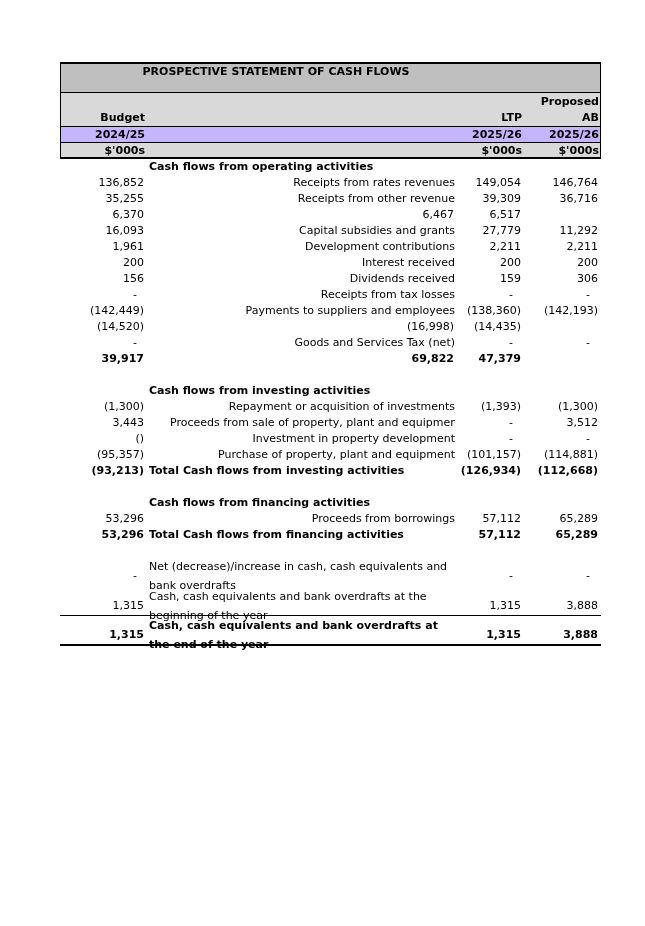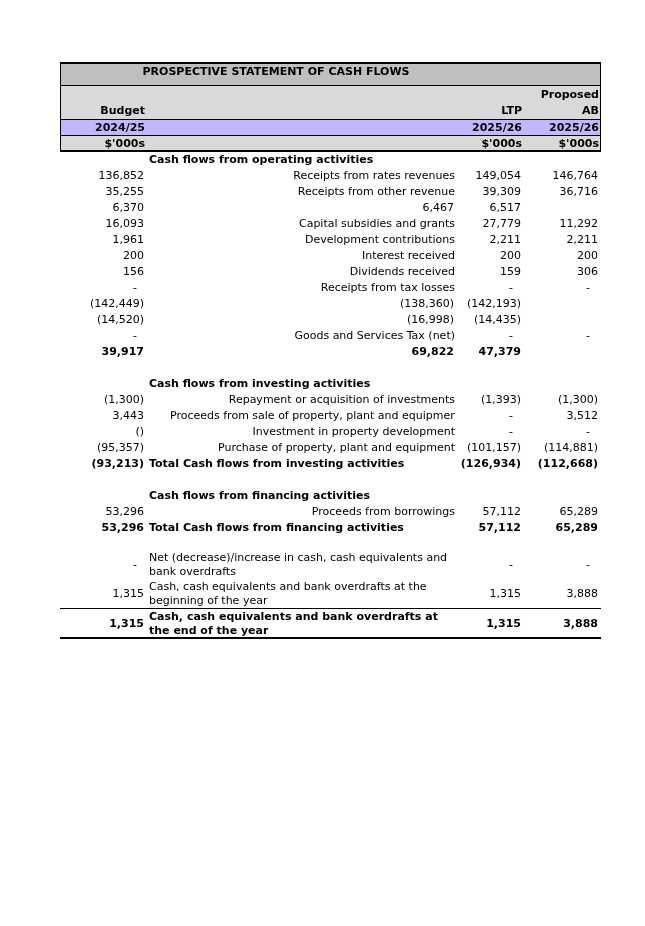--- a/index.html
+++ b/index.html
@@ -10,21 +10,21 @@
     font-size:11px;
     color:#000000;
     position:relative;
   }
   .page { position:relative; width:645px; height:926px; background:#ffffff; }
   .statement { position:absolute; left:60px; top:62px; width:541px; }
 
   
   .hdr { border-left:1px solid #000; border-right:1px solid #000; }
   .band-title {
-    height:24px; line-height:15px;
+    height:31px; line-height:15px;
     background:#bfbfbf;
     border-top:2px solid #000;
     border-bottom:1px solid #000;
     font-weight:bold; text-align:center;
     padding-right:109px;
     overflow:hidden; white-space:nowrap;
   }
   .band2 { background:#d9d9d9; border-bottom:1px solid #000; padding-top:1px; }
   .band3 { background:#c4b5fd; border-bottom:1px solid #000; }
   .band4 { background:#d9d9d9; border-bottom:2px solid #000; }
@@ -37,21 +37,21 @@
   .c4 { padding-right:1px; }
   .c2 { text-align:left; padding-left:3px; white-space:nowrap; overflow:hidden; }
   .b  { font-weight:bold; }
   .d  { padding-right:9px; }           
   .it .c2 { padding-left:24px;text-align:right; }       
   .sp { height:16px; }
   .sp-sm { height:14px; }
 
   
   .wrap { height:30px; align-items:center; }
-  .wrap .c2 { white-space:normal; line-height:14px; overflow:visible; }
+  .wrap .c2 { white-space:normal; line-height:19px; overflow:visible; }
   .wrap .c1,.wrap .c3,.wrap .c4 { line-height:30px; }
   .row-begin { height:28px; }
   .row-begin .c1,.row-begin .c3,.row-begin .c4 { line-height:28px; }
   .final {
     height:31px;
     border-top:1px solid #000;
     border-bottom:2px solid #000;
     font-weight:bold;
   }
   .final .c1,.final .c3,.final .c4 { line-height:30px; }
@@ -144,20 +144,21 @@
       <div class="c4">306</div>
     </div>
     <div class="r it">
       <div class="c1 d">-</div>
       <div class="c2">Receipts from tax losses</div>
       <div class="c3 d">-</div>
       <div class="c4 d">-</div>
     </div>
     <div class="r it">
       <div class="c1">(142,449)</div>
+      <div class="c2">Payments to suppliers and employees</div>
       <div class="c3">(138,360)</div>
       <div class="c4">(142,193)</div>
     </div>
     <div class="r it">
       <div class="c1">(14,520)</div>
       <div class="c3">(16,998)</div>
       <div class="c4">(14,435)</div>
     </div>
     <div class="r it">
       <div class="c1 d">-</div>

